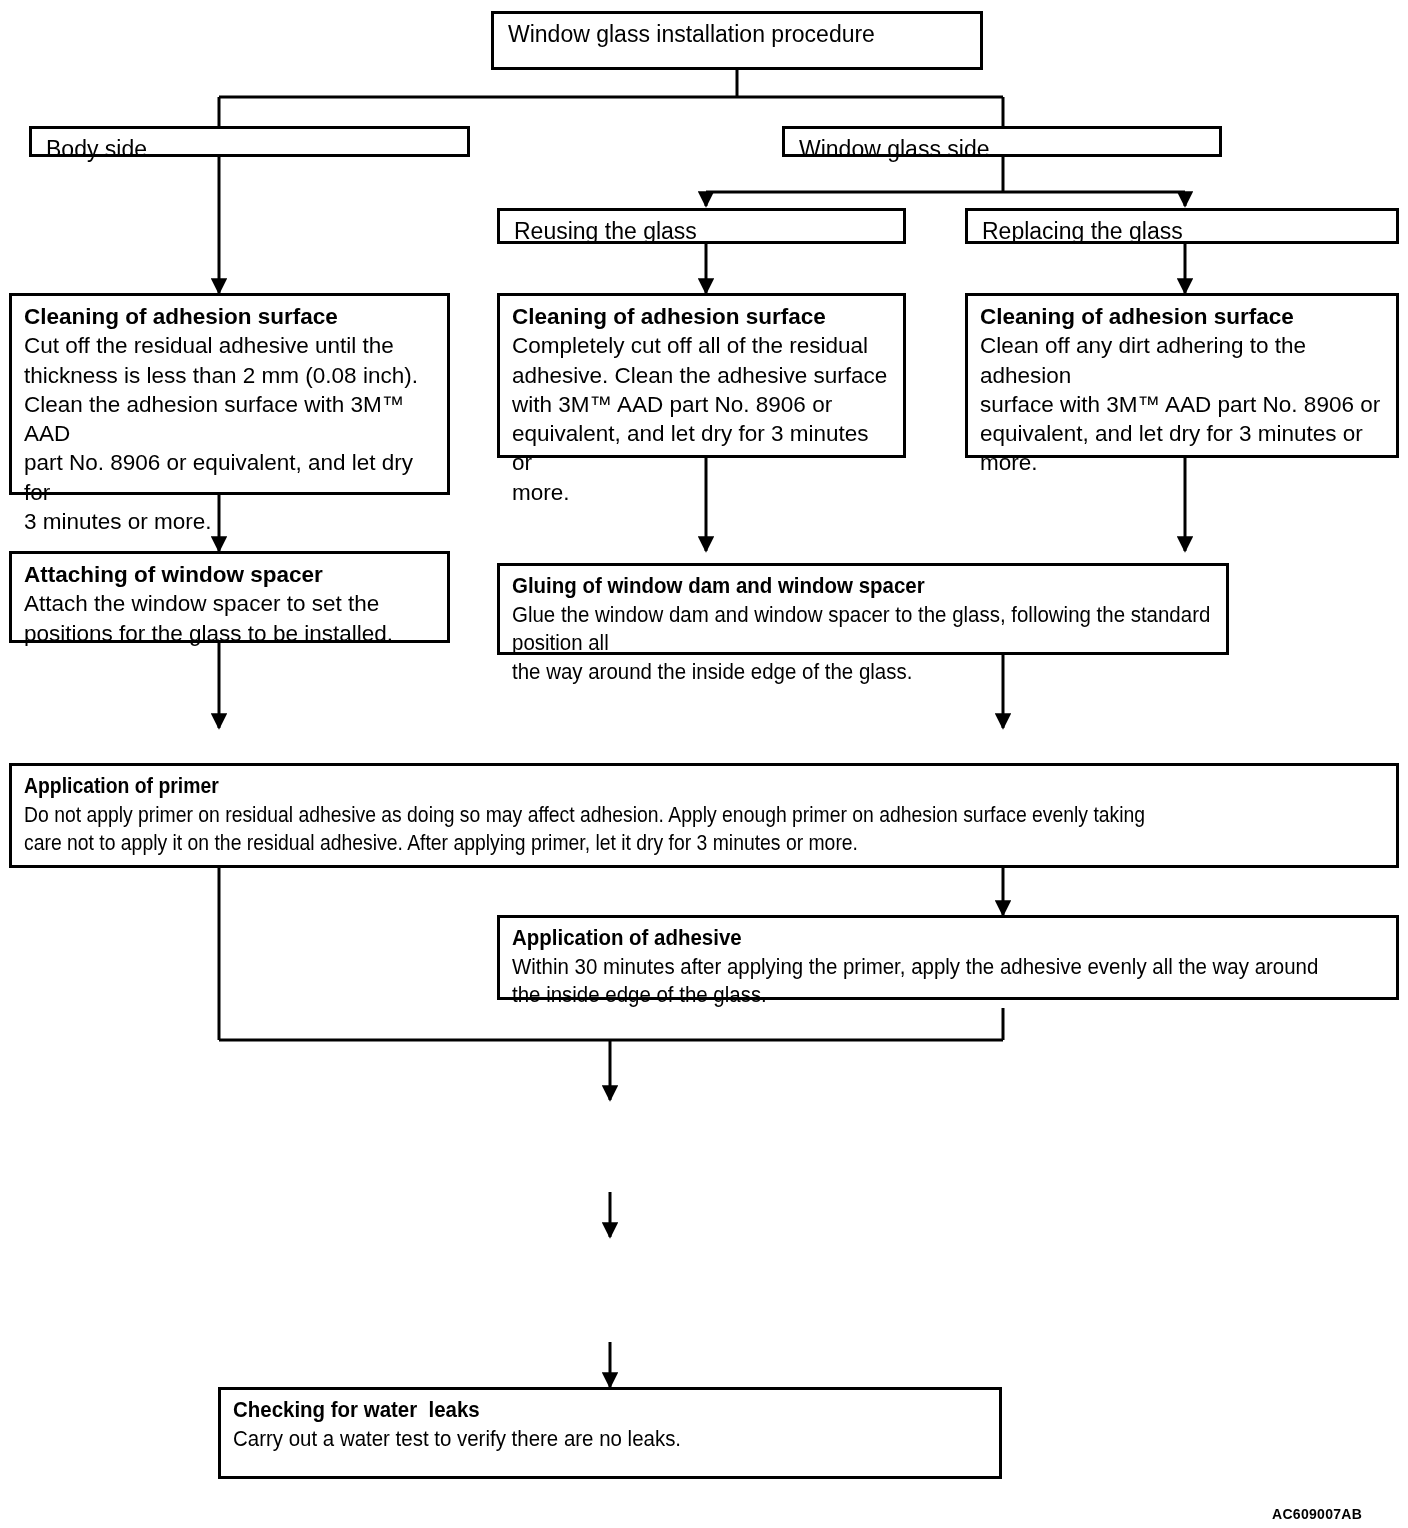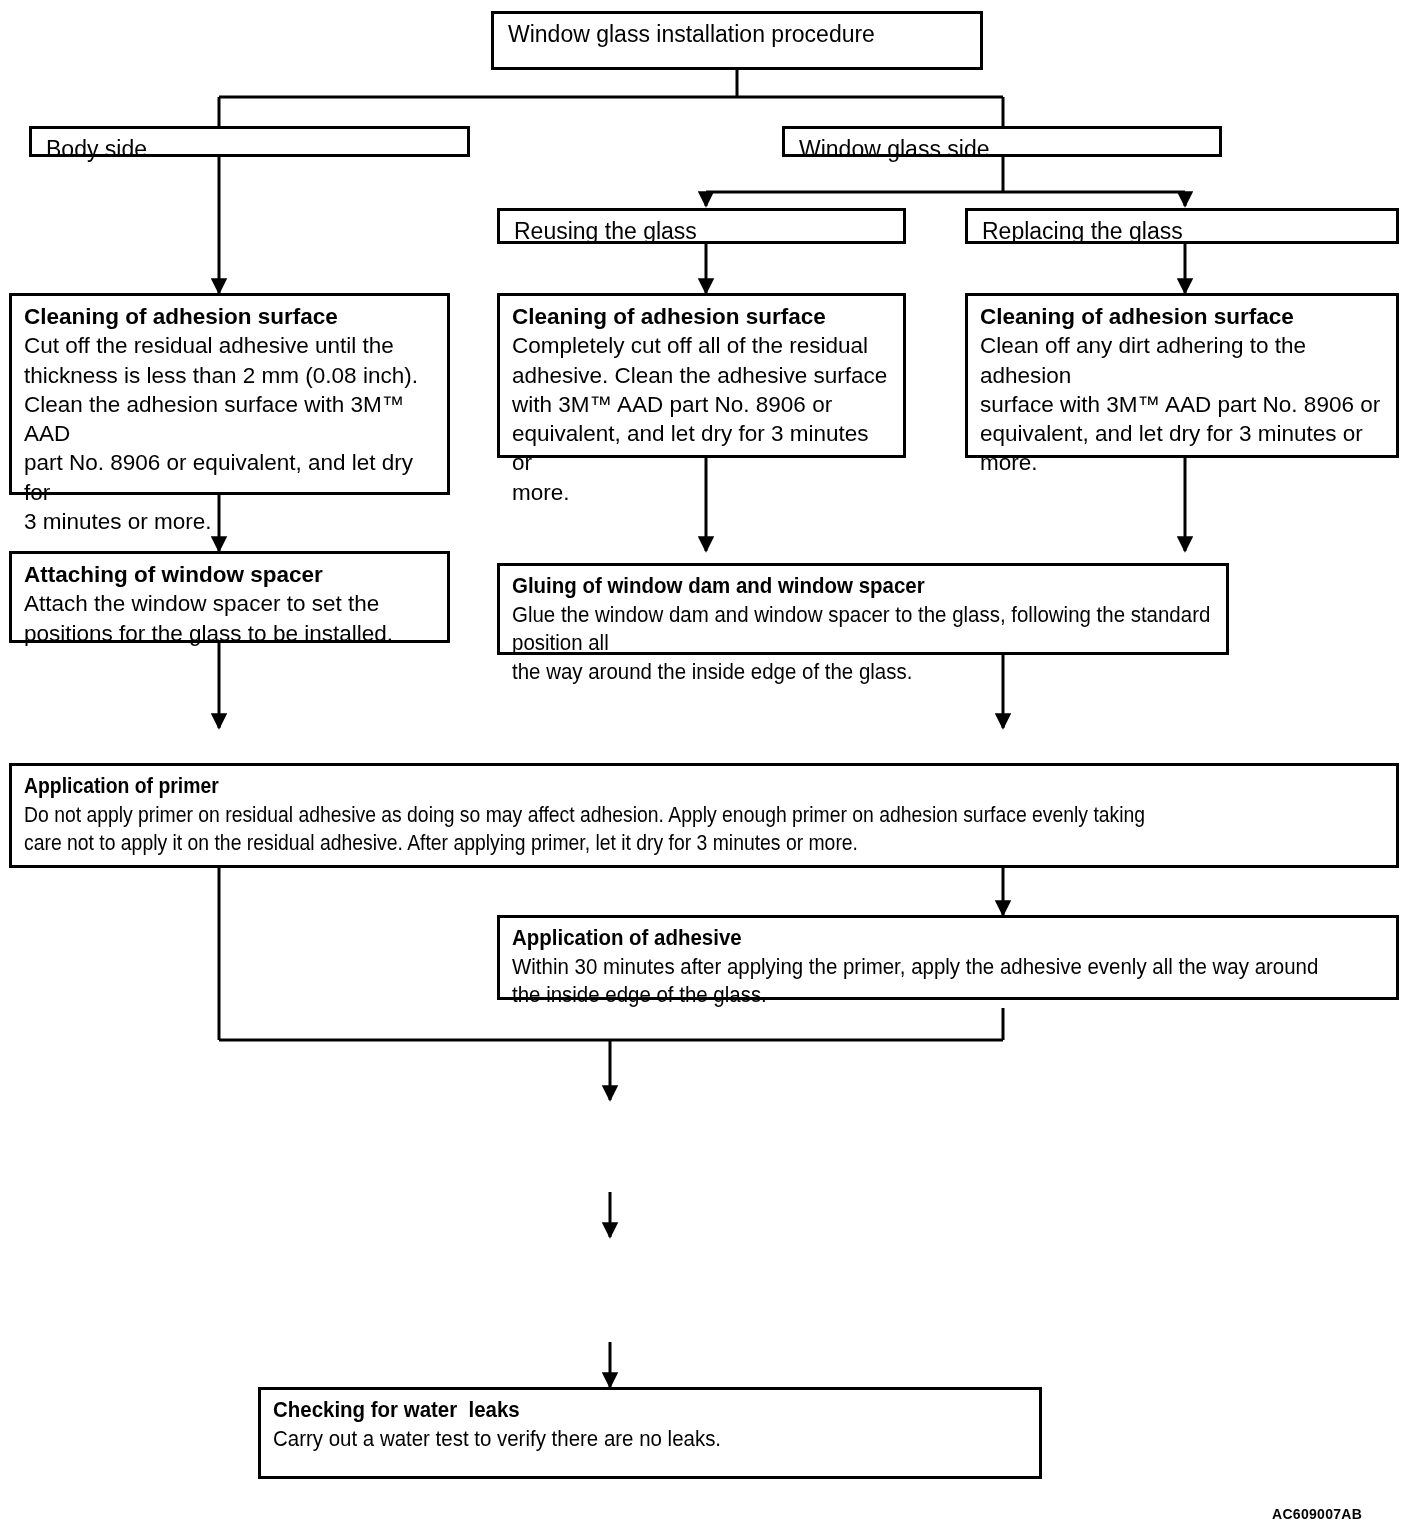--- a/index.html
+++ b/index.html
@@ -189,20 +189,20 @@
   </div>
 
   <div class="node sz-cond" style="left:497px; top:915px; width:902px; height:85px;">
     <span class="ttl">Application of adhesive</span>
     <span class="body">Within 30 minutes after applying the primer, apply the adhesive evenly all the way around
 the inside edge of the glass.</span>
   </div>
 
 
 
-  <div class="node sz-cond" style="left:218px; top:1387px; width:784px; height:92px;margin-left:40px;">
+  <div class="node sz-cond" style="left:218px; top:1387px; width:784px; height:92px;">
     <span class="ttl">Checking for water  leaks</span>
     <span class="body">Carry out a water test to verify there are no leaks.</span>
   </div>
 
   <div class="code-label" style="left:1272px; top:1489px;">AC609007AB</div>
 
 </div>
 
 </body></html>

